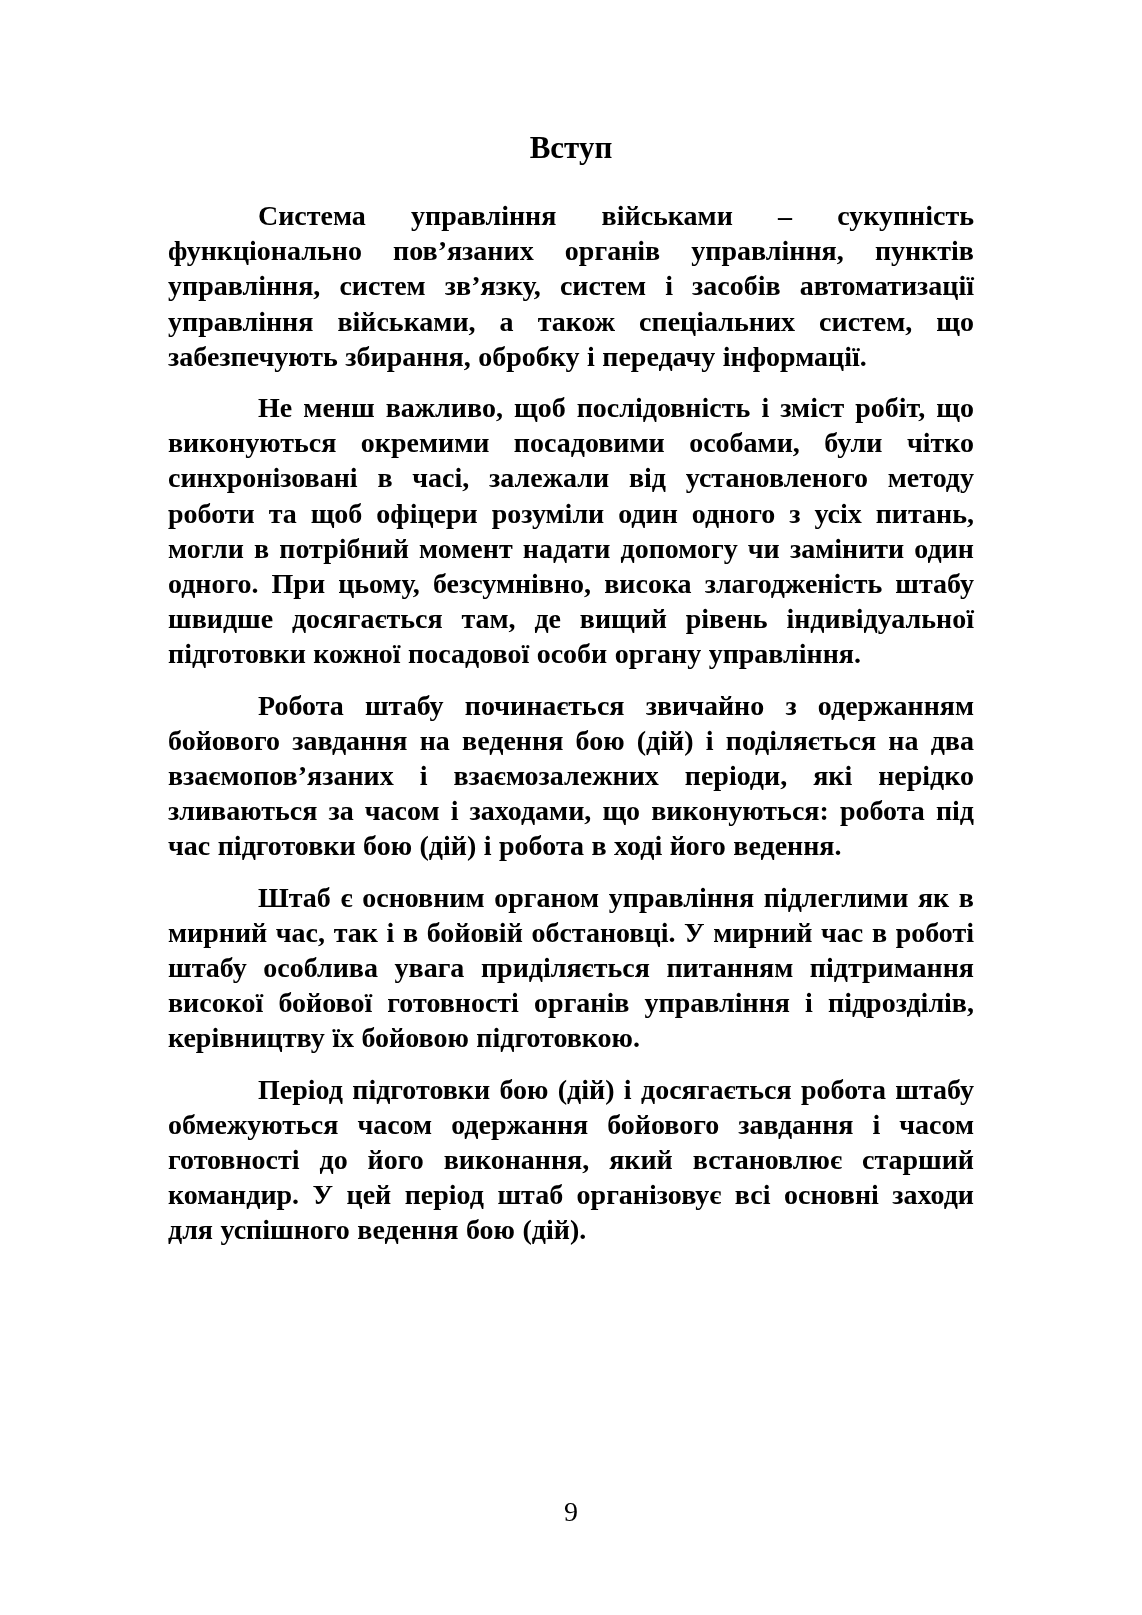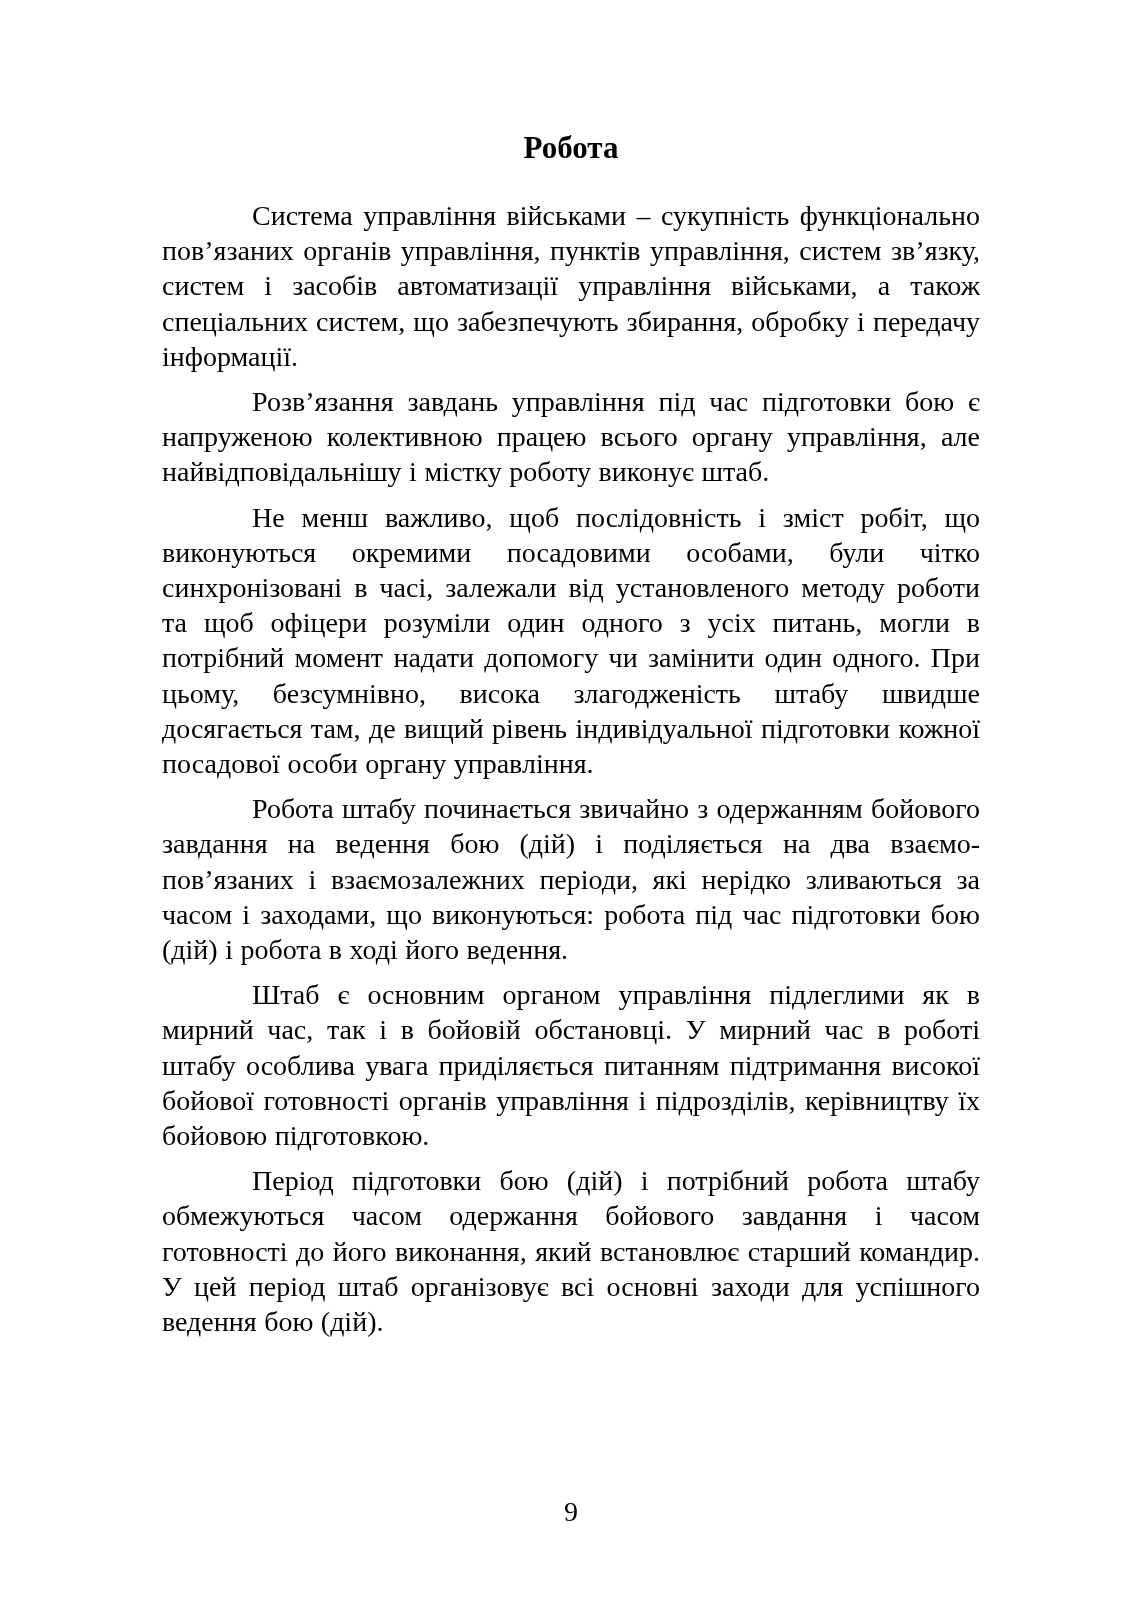--- a/index.html
+++ b/index.html
@@ -24,46 +24,46 @@
     width: 838px;
   }
   .doc-title {
     margin: 0 0 32px 0;
     text-align: center;
     font-size: 31px;
     font-weight: bold;
     line-height: 36px;
   }
   .body-text p {
-    margin: 10px;
+    margin: 16px;
     text-indent: 90px;
     font-size: 28px;
     line-height: 35.2px;
     text-align: justify;
     word-spacing: 0.5px;
+    font-weight: bold;
   }
   .page-number {
     position: absolute;
     left: 0;
     right: 0;
     top: 1496px;
     text-align: center;
     font-size: 28px;
     line-height: 32px;
   }
 </style>
 </head>
 <body>
 
 <div class="page">
   <div class="content">
-    <h1 class="doc-title">Робота</h1>
+    <h1 class="doc-title">Вступ</h1>
     <div class="body-text">
       <p>Система управління військами – сукупність функціонально пов’язаних органів управління, пунктів управління, систем зв’язку, систем і засобів автоматизації управління військами, а також спеціальних систем, що забезпечують збирання, обробку і передачу інформації.</p>
-      <p>Розв’язання завдань управління під час підготовки бою є напруженою колективною працею всього органу управління, але найвідповідальнішу і містку роботу виконує штаб.</p>
       <p>Не менш важливо, щоб послідовність і зміст робіт, що виконуються окремими посадовими особами, були чітко синхронізовані в часі, залежали від установленого методу роботи та щоб офіцери розуміли один одного з усіх питань, могли в потрібний момент надати допомогу чи замінити один одного. При цьому, безсумнівно, висока злагодженість штабу швидше досягається там, де вищий рівень індивідуальної підготовки кожної посадової особи органу управління.</p>
       <p>Робота штабу починається звичайно з одержанням бойового завдання на ведення бою (дій) і поділяється на два взаємо­пов’язаних і взаємозалежних періоди, які нерідко зливаються за часом і заходами, що виконуються: робота під час підготовки бою (дій) і робота в ході його ведення.</p>
       <p>Штаб є основним органом управління підлеглими як в мирний час, так і в бойовій обстановці. У мирний час в роботі штабу особлива увага приділяється питанням підтримання високої бойової готовності органів управління і підрозділів, керівництву їх бойовою підготовкою.</p>
-      <p>Період підготовки бою (дій) і потрібний робота штабу обмежуються часом одержання бойового завдання і часом готовності до його виконання, який встановлює старший командир. У цей період штаб організовує всі основні заходи для успішного ведення бою (дій).</p>
+      <p>Період підготовки бою (дій) і досягається робота штабу обмежуються часом одержання бойового завдання і часом готовності до його виконання, який встановлює старший командир. У цей період штаб організовує всі основні заходи для успішного ведення бою (дій).</p>
     </div>
   </div>
   <div class="page-number">9</div>
 </div>
 
 </body></html>

